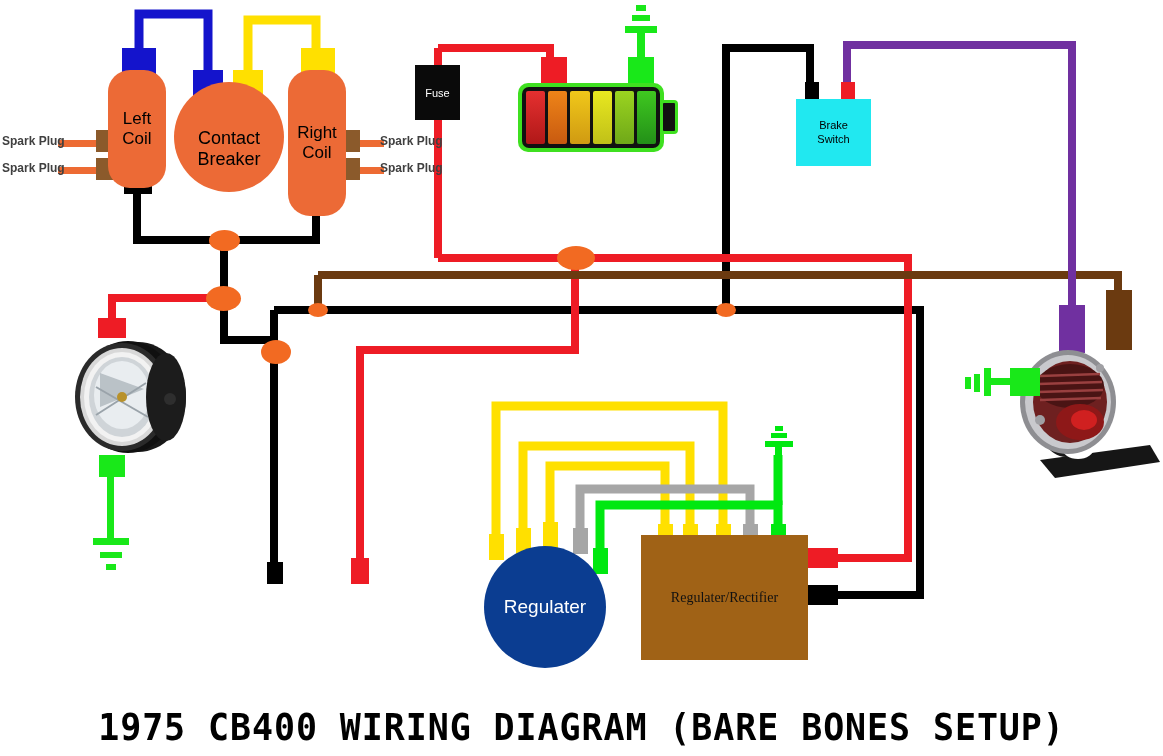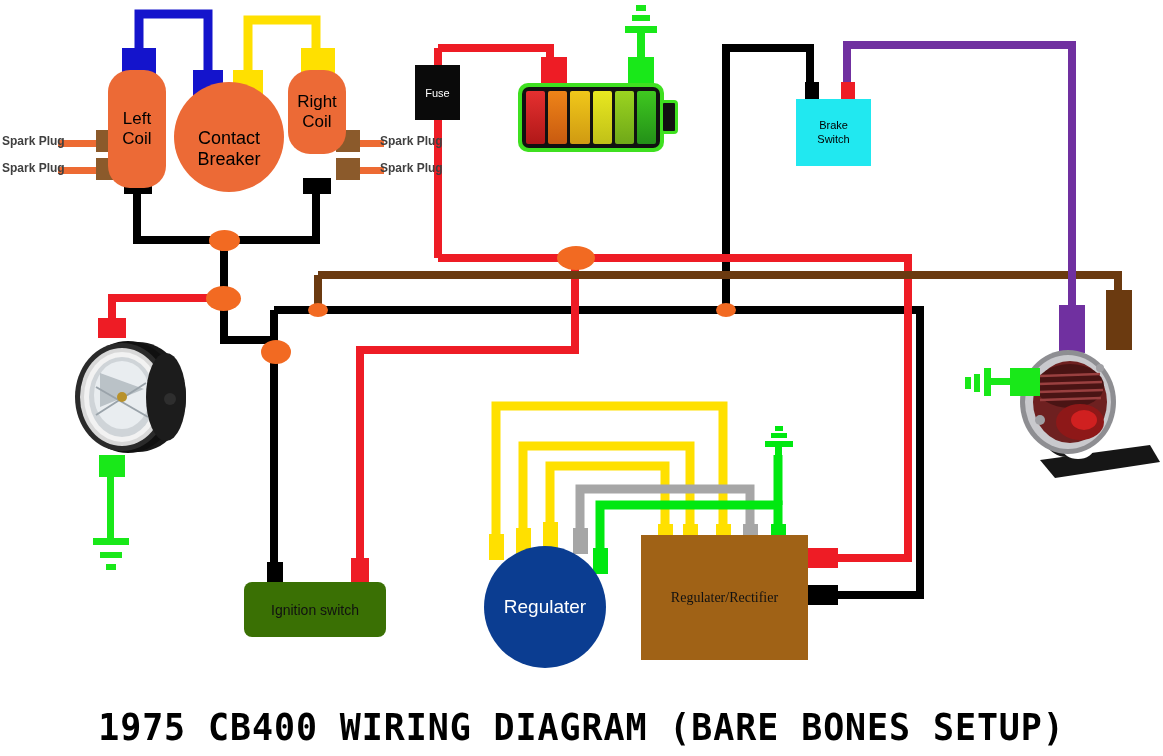--- a/index.html
+++ b/index.html
@@ -81,21 +81,21 @@
   <div class="term" style="left:124px;top:178px;width:28px;height:16px;background:#000;"></div>
   <div class="term" style="left:301px;top:48px;width:34px;height:26px;background:#FFE000;"></div>
   <div class="term" style="left:303px;top:178px;width:28px;height:16px;background:#000;"></div>
   <div class="term" style="left:193px;top:70px;width:30px;height:34px;background:#1414CC;"></div>
   <div class="term" style="left:233px;top:70px;width:30px;height:34px;background:#FFE000;"></div>
 
   <div class="coil" style="left:108px;top:70px;width:58px;height:118px;">
     <span style="white-space:pre-line;">Left
 Coil</span>
   </div>
-  <div class="coil" style="left:288px;top:70px;width:58px;height:84px;">
+  <div class="coil" style="left:288px;top:70px;width:58px;height:146px;">
     <span style="white-space:pre-line;">Right
 Coil</span>
   </div>
   <div class="coil" style="left:174px;top:82px;width:110px;height:110px;border-radius:50%;font-size:18px;">
     <span style="white-space:pre-line;margin-top:24px;">Contact
 Breaker</span>
   </div>
 
   <div style="position:absolute;left:415px;top:65px;width:45px;height:55px;background:#0A0A0A;display:flex;align-items:center;justify-content:center;">
     <span style="color:#fff;font-size:11px;">Fuse</span>
@@ -147,23 +147,20 @@
   <div style="position:absolute;left:99px;top:455px;width:26px;height:22px;background:#19E819;"></div>
   <svg style="position:absolute;left:88px;top:476px;" width="46" height="96">
     <rect x="19" y="0" width="7" height="62" fill="#19E819"></rect>
     <rect x="5" y="62" width="36" height="7" fill="#19E819"></rect>
     <rect x="12" y="76" width="22" height="6" fill="#19E819"></rect>
     <rect x="18" y="88" width="10" height="6" fill="#19E819"></rect>
   </svg>
 
   <div style="position:absolute;left:267px;top:562px;width:16px;height:22px;background:#000;"></div>
   <div style="position:absolute;left:351px;top:558px;width:18px;height:26px;background:#EE1C25;"></div>
-  <div style="position:absolute;left:244px;top:582px;width:142px;height:55px;background:#3A7004;border-radius:8px;display:flex;align-items:center;justify-content:center;">
-    <span style="font-size:14px;color:#111;">Ignition switch</span>
-  </div>
 
   <div style="position:absolute;left:489px;top:534px;width:15px;height:26px;background:#FFE000;"></div>
   <div style="position:absolute;left:516px;top:528px;width:15px;height:26px;background:#FFE000;"></div>
   <div style="position:absolute;left:543px;top:522px;width:15px;height:26px;background:#FFE000;"></div>
   <div style="position:absolute;left:573px;top:528px;width:15px;height:26px;background:#A6A6A6;"></div>
   <div style="position:absolute;left:593px;top:548px;width:15px;height:26px;background:#00E810;"></div>
 
   <div style="position:absolute;left:484px;top:546px;width:122px;height:122px;background:#0B3D91;border-radius:50%;display:flex;align-items:center;justify-content:center;">
     <span style="color:#fff;font-size:19px;">Regulater</span>
   </div>

